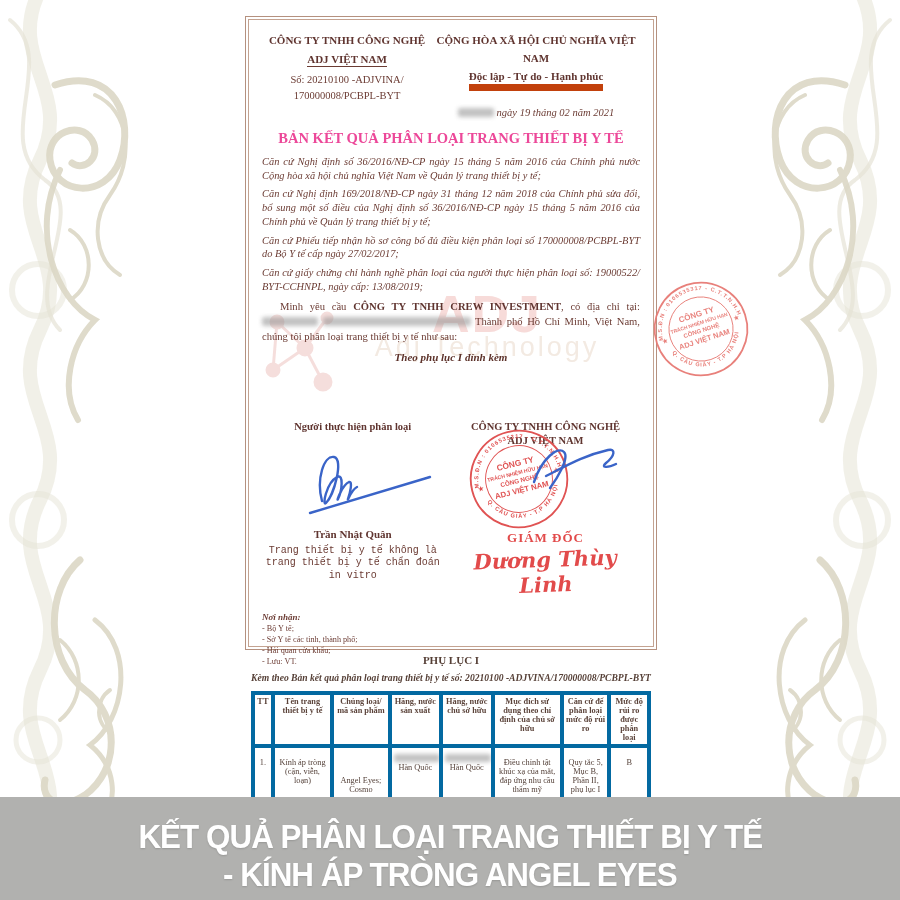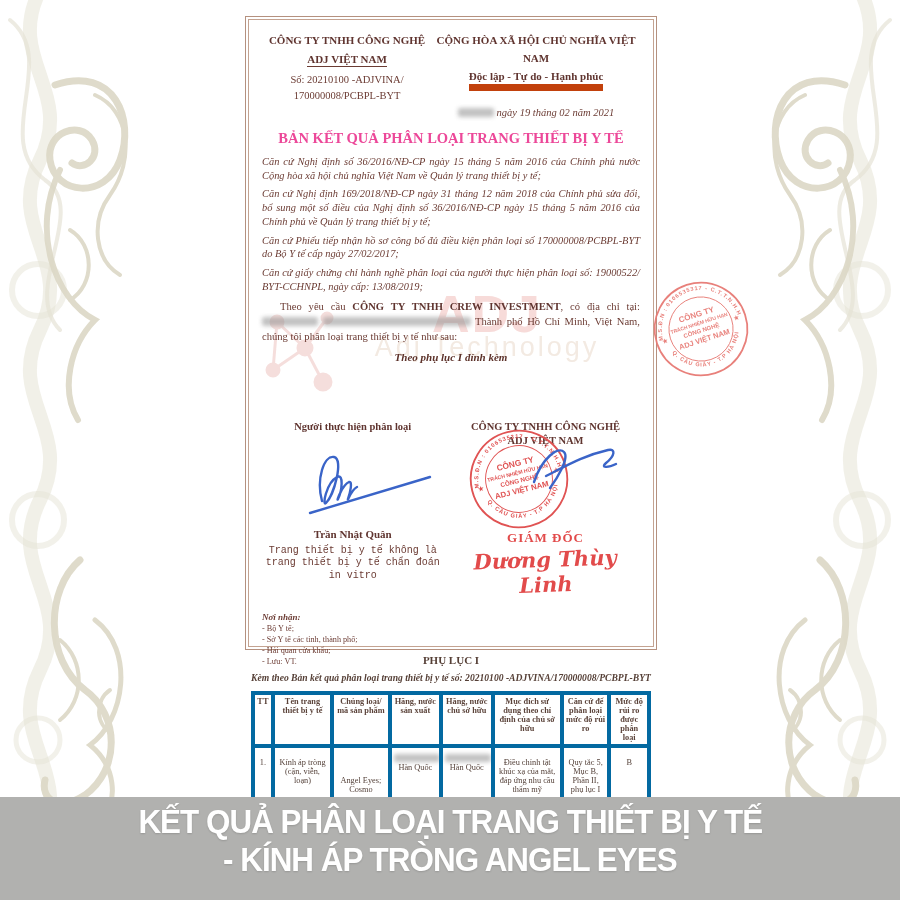--- a/index.html
+++ b/index.html
@@ -51,21 +51,21 @@
   #appendix{position:absolute;left:230px;top:654px;width:442px;z-index:2;color:#553f36;}
   .apx-title{text-align:center;font-weight:bold;font-size:11px;}
   .apx-sub{text-align:center;font-weight:bold;font-style:italic;font-size:9.6px;margin-top:6px;}
   table.apx{border-collapse:collapse;margin:8px auto 0 auto;width:400px;table-layout:fixed;}
   table.apx th,table.apx td{border:4px solid #0369a1;font-size:8.3px;padding:2px 2px;
         text-align:center;vertical-align:top;color:#55423a;overflow:hidden;}
   table.apx th{font-weight:bold;color:#5c443b;}
   table.apx td{vertical-align:middle;}
   
   #banner{position:absolute;left:0;top:797px;width:900px;height:103px;z-index:5;
-          display:flex;flex-direction:column;align-items:center;padding-top:6px;box-sizing:border-box;}
+          display:flex;flex-direction:column;align-items:center;padding-top:21px;box-sizing:border-box;}
   .banner-line{font-family:"Liberation Sans",sans-serif;font-weight:bold;font-size:33px;
           letter-spacing:-1px;transform:scaleX(.95);line-height:1.15;
           text-shadow:0 1px 2px rgba(0,0,0,.15);}
   
   .stamp{position:absolute;z-index:3;}
   .bluesig{position:absolute;z-index:4;}
 </style>
 </head>
 <body>
 
@@ -156,21 +156,21 @@
       </div>
 
       <div class="doc-title">BẢN KẾT QUẢ PHÂN LOẠI TRANG THIẾT BỊ Y TẾ</div>
 
       <div class="para">Căn cứ Nghị định số 36/2016/NĐ-CP ngày 15 tháng 5 năm 2016 của Chính phủ nước Cộng hòa xã hội chủ nghĩa Việt Nam về Quản lý trang thiết bị y tế;</div>
       <div class="para">Căn cứ Nghị định 169/2018/NĐ-CP ngày 31 tháng 12 năm 2018 của Chính phủ sửa đổi, bổ sung một số điều của Nghị định số 36/2016/NĐ-CP ngày 15 tháng 5 năm 2016 của Chính phủ về Quản lý trang thiết bị y tế;</div>
       <div class="para">Căn cứ Phiếu tiếp nhận hồ sơ công bố đủ điều kiện phân loại số  170000008/PCBPL-BYT do Bộ Y tế cấp ngày 27/02/2017;</div>
       <div class="para">Căn cứ giấy chứng chỉ hành nghề phân loại của người thực hiện phân loại số: 19000522/ BYT-CCHNPL, ngày cấp: 13/08/2019;</div>
 
       <div class="para-req">
-        <span>Theo yêu cầu </span><b style="color:#603530">CÔNG TY TNHH CREW INVESTMENT</b><span>, có địa chỉ tại: </span>
+        <span>Minh yêu cầu </span><b style="color:#603530">CÔNG TY TNHH CREW INVESTMENT</b><span>, có địa chỉ tại: </span>
         <span class="blur" style="width:56px"></span>
         <span class="blur" style="width:148px"></span>
         <span> Thành phố Hồ Chí Minh, Việt Nam, chúng tôi phân loại trang thiết bị y tế như sau:</span>
       </div>
 
       <div class="attach">Theo phụ lục I  đính kèm</div>
 
       <div class="sigzone">
         <div class="sig-left">
           <div class="sig-role">Người thực hiện phân loại</div>

